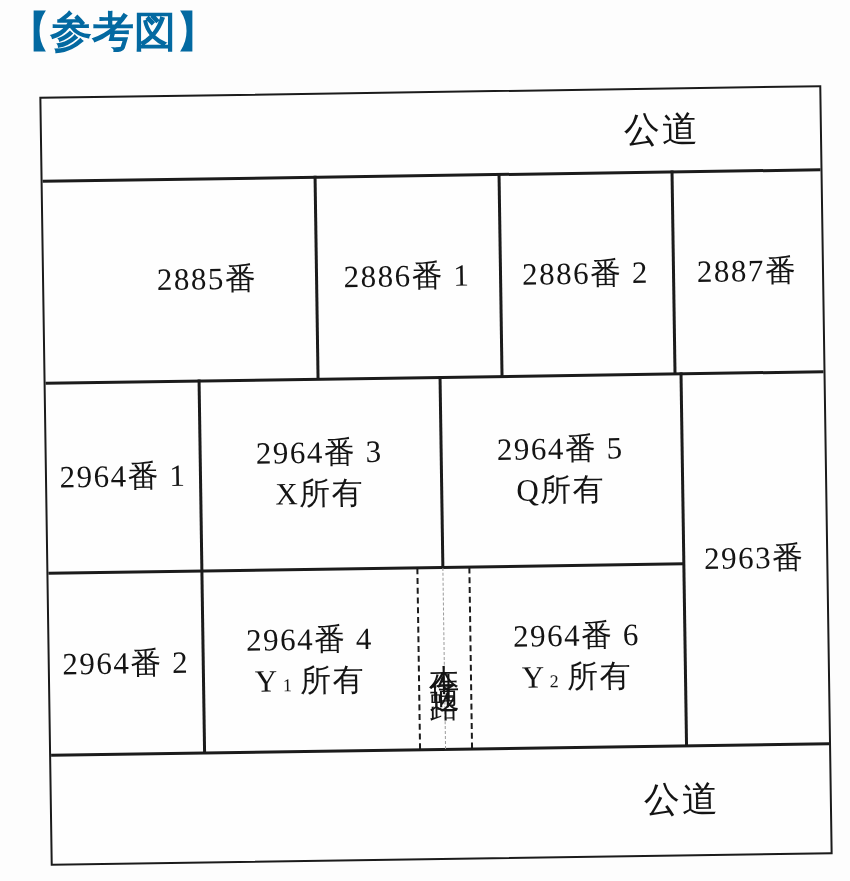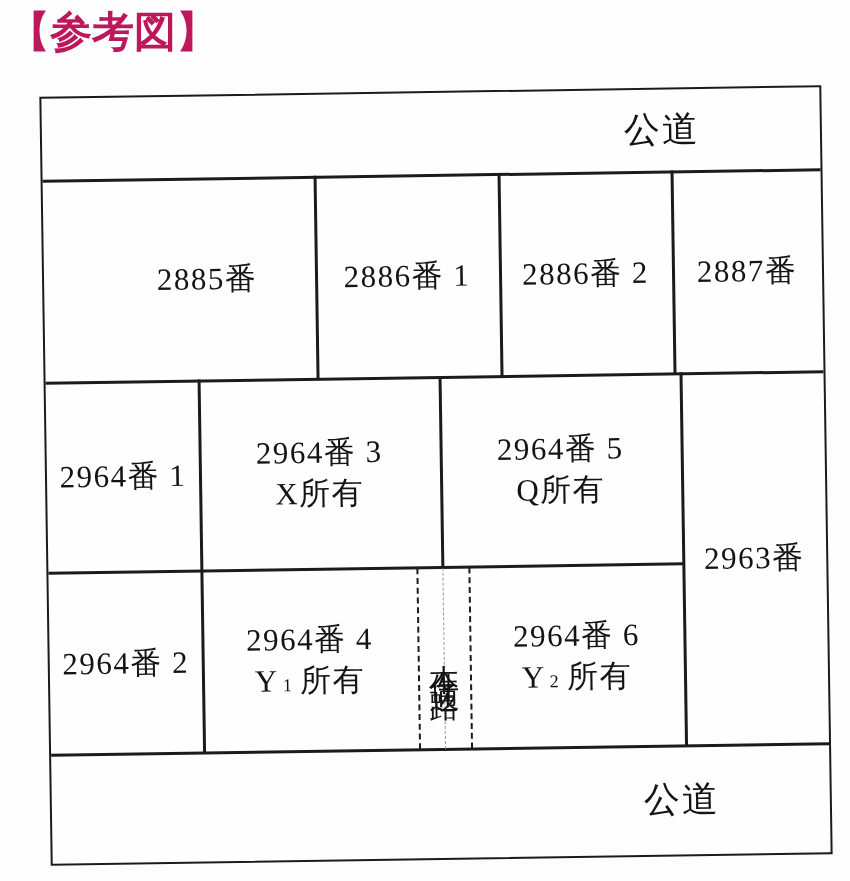--- a/index.html
+++ b/index.html
@@ -4,21 +4,21 @@
 <style>
   html,body{margin:0;padding:0;}
   body{
     width:850px;height:881px;position:relative;overflow:hidden;
     background:#fdfdfd;color:#171717;
     font-family:"Liberation Serif","DejaVu Serif",serif;
   }
   .title{
     position:absolute;left:8px;top:4px;
     font-family:Liberation Sans, sans-serif;
-    font-weight:700;font-size:42px;letter-spacing:0px;color:#be185d;text-align:right;
+    font-weight:700;font-size:42px;letter-spacing:0px;color:#0369a1;text-align:right;
   }
   .figure{
     position:absolute;left:45px;top:91px;width:778px;height:765px;
     border:2.5px solid #1b1b1b;box-sizing:content-box;
     transform:rotate(-0.85deg);transform-origin:center center;
     background:#fefefe;
   }
   .hline,.vline{position:absolute;background:#1b1b1b;}
   .hline{height:2.5px;}
   .vline{width:2.5px;}

